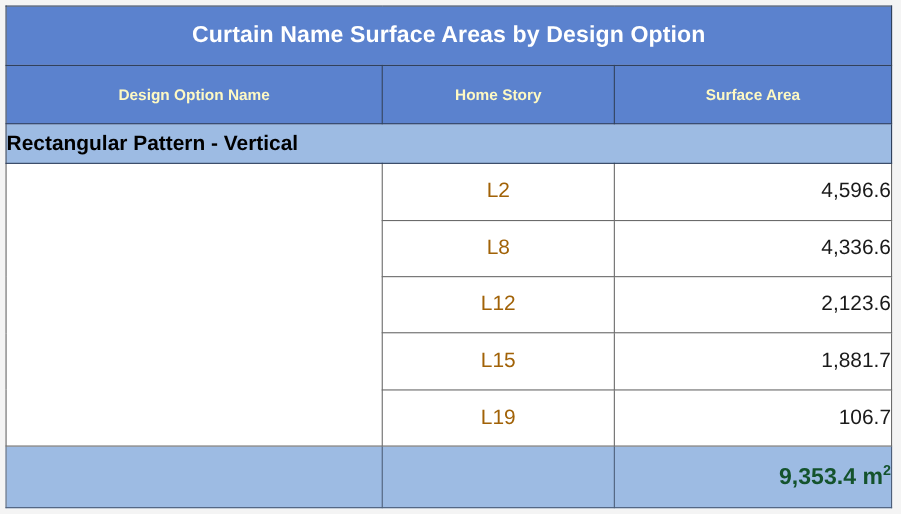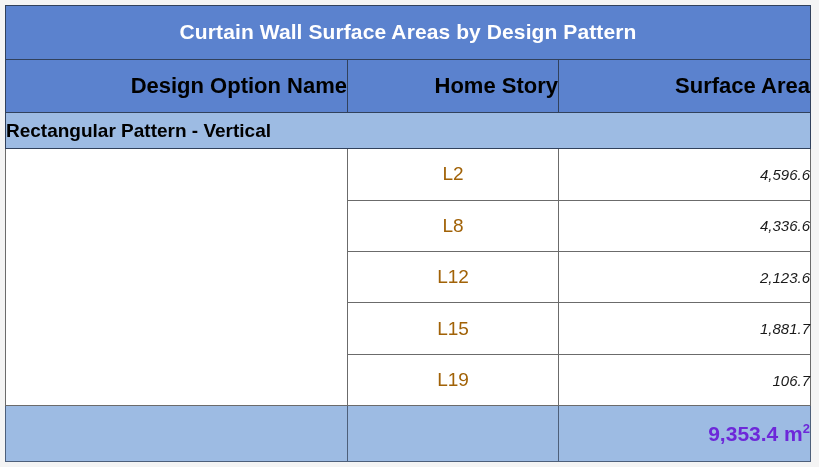--- a/index.html
+++ b/index.html
@@ -52,24 +52,24 @@
     text-align: center;
     vertical-align: middle;
     height: 52px;
     border: 1.5px solid #31415c;
     letter-spacing: 0.1px;
   }
 
   
   .hdr-cell {
     background: #5b82ce;
-    color: #000000;
-    font-size: 22px;
-    font-weight: bold;
-    text-align: right;
+    color: #fef9c3;
+    font-size: 14px;
+    font-weight: bold;
+    text-align: center;
     vertical-align: middle;
     height: 52px;
     border: 1.5px solid #31415c;
   }
 
   
   .group-cell {
     background: #9dbbe3;
     color: #000000;
     font-size: 19px;
@@ -97,46 +97,45 @@
     font-size: 19px;
     text-align: center;
     vertical-align: middle;
     height: 50px;
     border: 1.5px solid #6b6b6b;
   }
 
   .area-cell {
     background: #ffffff;
     color: #1a1a1a;
-    font-size: 15px;
+    font-size: 19px;
     text-align: right;
     vertical-align: middle;
     height: 50px;
     padding-right: 47px;
     border: 1.5px solid #6b6b6b;
-    font-style: italic;
   }
 
   tr.first-body .story-cell,
   tr.first-body .area-cell {
     border-top: 1.5px solid #31415c;
   }
 
   
   .total-blank {
     background: #9dbbe3;
     border: 1.5px solid #4d5f7a;
   }
   .total-mid {
     background: #9dbbe3;
     border: 1.5px solid #4d5f7a;
   }
   .total-value {
     background: #9dbbe3;
-    color: #6d28d9;
+    color: #14532d;
     font-size: 21px;
     font-weight: bold;
     text-align: right;
     vertical-align: middle;
     height: 54px;
     padding-right: 21px;
     border: 1.5px solid #4d5f7a;
   }
   .sup {
     font-size: 13px;
@@ -150,21 +149,21 @@
 <div class="schedule-wrap">
   <table class="schedule">
     <colgroup>
       <col class="c-name">
       <col class="c-story">
       <col class="c-area">
     </colgroup>
     <tbody>
 
       <tr>
-        <td class="title-cell" colspan="3">Curtain Wall Surface Areas by Design Pattern</td>
+        <td class="title-cell" colspan="3">Curtain Name Surface Areas by Design Option</td>
       </tr>
 
       <tr>
         <th class="hdr-cell">Design Option Name</th>
         <th class="hdr-cell">Home Story</th>
         <th class="hdr-cell">Surface Area</th>
       </tr>
 
       <tr>
         <td class="group-cell" colspan="3">Rectangular Pattern - Vertical</td>

